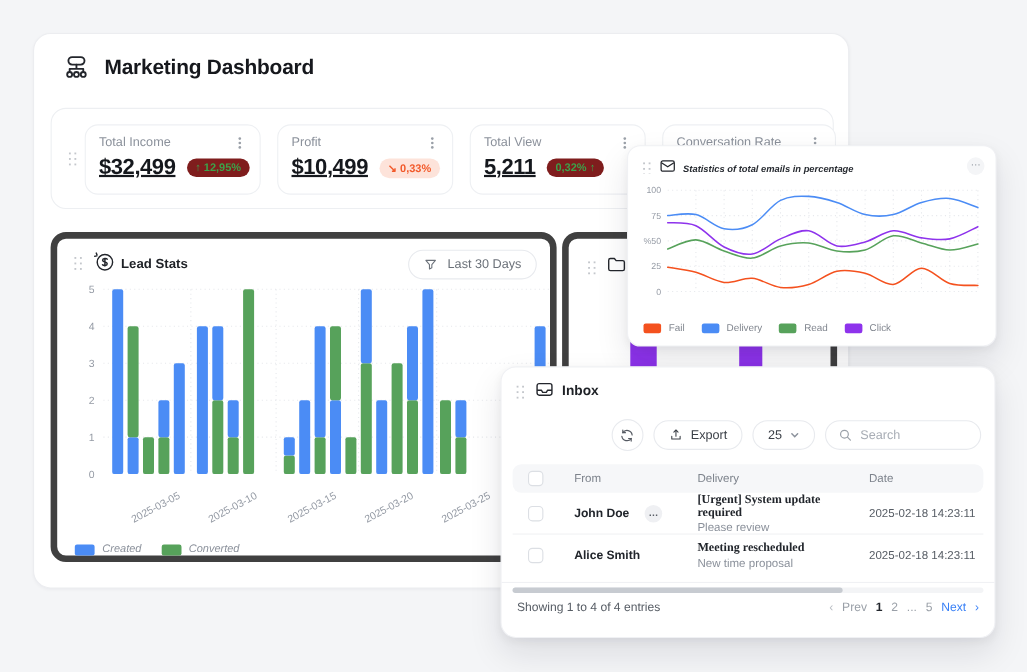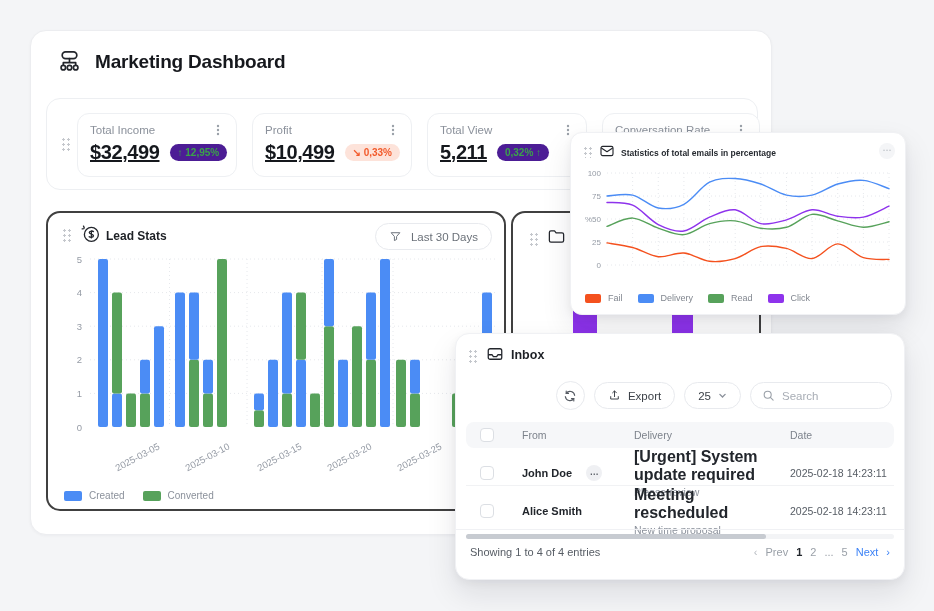--- a/index.html
+++ b/index.html
@@ -18,47 +18,47 @@
     background-size:5px 5px; background-position:0 0; }
 
   
   .stats-wrap { left:15px; top:67px; width:712px; height:92px; border:1px solid #edeff2; border-radius:14px; background:#fff; }
   .stat-card { top:14px; height:64px; width:160px; border:1px solid #eef0f3; border-radius:12px; background:#fff; padding:10px 12px; }
   .stat-title-row { display:flex; justify-content:space-between; align-items:center; }
   .stat-title { font-size:11.5px; color:#8b919b; }
   .stat-value-row { display:flex; align-items:center; gap:10px; margin-top:5px; }
   .stat-value { font-size:20px; font-weight:700; letter-spacing:-.4px; color:#15181d;text-decoration:underline; }
   .badge { font-size:10px; font-weight:600; padding:3px 8px; border-radius:9px; white-space:nowrap; }
-  .badge.up   { background:#4c1d95; color:#3ca24a; }
+  .badge.up   { background:#7f1d1d; color:#3ca24a; }
   .badge.down { background:#fde3da; color:#f25a2b; }
 
   
-  .panel { border:2px solid #404040; border-radius:14px; background:#fff; }
+  .panel { border:6px solid #404040; border-radius:14px; background:#fff; }
   .panel-head { position:absolute; left:0; top:0; right:0; height:40px; }
   .panel-title { font-size:12px; font-weight:700; color:#1e2126; }
 
   
   .lead-panel { left:15px; top:180px; width:460px; height:300px; }
   .filter-btn { position:absolute; right:12px; top:10px; height:27px; display:flex; align-items:center; gap:9px;
                 padding:0 13px; border:1px solid #e8eaee; border-radius:14px; background:#fff; font-size:11.5px; color:#6b7179; cursor:pointer; }
-  .legend-row { position:absolute; left:16px; top:277px; display:flex; gap:18px; align-items:center; }
+  .legend-row { position:absolute; left:16px; top:277px; display:flex; gap:18px; align-items:center;font-style:italic; }
   .legend-item { display:flex; align-items:center; gap:7px; font-size:10px; color:#8b919b; }
   .legend-swatch { width:18px; height:10px; border-radius:2px; background:#ccc; }
 
   
   .fo-panel { left:480px; top:180px; width:250px; height:300px; }
   .fo-title { position:absolute; left:60px; top:20px; width:15px; overflow:hidden; white-space:nowrap; }
 
   
   .peek-bar { top:300px; width:24px; height:60px; background:#8e33ec; z-index:2; }
 
   
   .email-panel { left:570px; top:132px; width:336px; height:183px; background:#fff; border:1px solid #f0f1f4; border-radius:12px;
                  box-shadow:0 14px 30px rgba(15,23,42,.10), 0 3px 8px rgba(15,23,42,.05); z-index:3; }
-  .email-title { position:absolute; left:50px; top:15px; font-size:8.5px; font-weight:700; color:#262a30; }
+  .email-title { position:absolute; left:50px; top:15px; font-size:8.5px; font-weight:700; color:#262a30;font-style:italic; }
   .dots-btn { position:absolute; right:10px; top:10px; width:16px; height:16px; border-radius:50%; background:#f4f5f7;
               color:#9aa0a8; font-size:9px; line-height:15px; text-align:center; cursor:pointer; }
   .email-legend { position:absolute; left:14px; top:160px; display:flex; gap:15px; align-items:center; }
   .email-legend .legend-item { font-size:9px; color:#81868f; }
   .email-legend .legend-swatch { width:16px; height:9px; }
 
   
   .inbox-panel { left:455px; top:333px; width:450px; height:247px; background:#fff; border:1px solid #f0f1f4; border-radius:14px;
                  box-shadow:0 14px 30px rgba(15,23,42,.10), 0 3px 8px rgba(15,23,42,.05); z-index:4; }
   .pill { display:flex; align-items:center; gap:7px; border:1px solid #e8eaee; border-radius:14px; background:#fff;
@@ -76,21 +76,21 @@
   .tbl { position:absolute; left:10px; right:10px; top:88px; }
   .trow { display:grid; grid-template-columns:46px 112px 156px 1fr; align-items:center; }
   .thead { height:26px; background:#f6f7f9; border-radius:8px; font-size:10.5px; color:#7d838c; }
   .tr { height:38px; border-bottom:1px solid #f1f2f4; }
   .tr:last-child { border-bottom:0; }
   .cell-pad { padding-left:10px; }
   .cb { width:14px; height:14px; border:1px solid #dcdfe4; border-radius:4px; background:#fff; margin-left:14px; cursor:pointer; }
   .from-cell { display:flex; align-items:center; gap:14px; font-size:11px; font-weight:600; color:#22262c; }
   .row-menu { width:16px; height:16px; border-radius:50%; background:#eff0f3; color:#5a5f67; font-size:9px;
               line-height:15px; text-align:center; cursor:pointer; }
-  .subj1 { font-size:16px; font-weight:700; color:#22262c; }
+  .subj1 { font-size:11px; font-weight:700; color:#22262c;font-family:Liberation Serif, serif; }
   .subj2 { font-size:10.5px; color:#8b919b; margin-top:2px; }
   .date-cell { font-size:10.5px; color:#565c64; }
 
   .hdivider { left:0; right:0; top:195px; height:1px; background:#f0f1f4; }
   .scroll-track { left:10px; right:10px; top:200px; height:5px; border-radius:3px; background:#f3f4f6; }
   .scroll-thumb { left:0; top:0; width:300px; height:5px; border-radius:3px; background:#c7cbd1; cursor:pointer; }
 
   .inbox-footer { position:absolute; left:14px; right:14px; top:212px; display:flex; justify-content:space-between; align-items:center; }
   .foot-summary { font-size:11px; color:#565c64; }
   .pager { display:flex; gap:8px; align-items:center; font-size:11px; color:#9aa0a8; }

